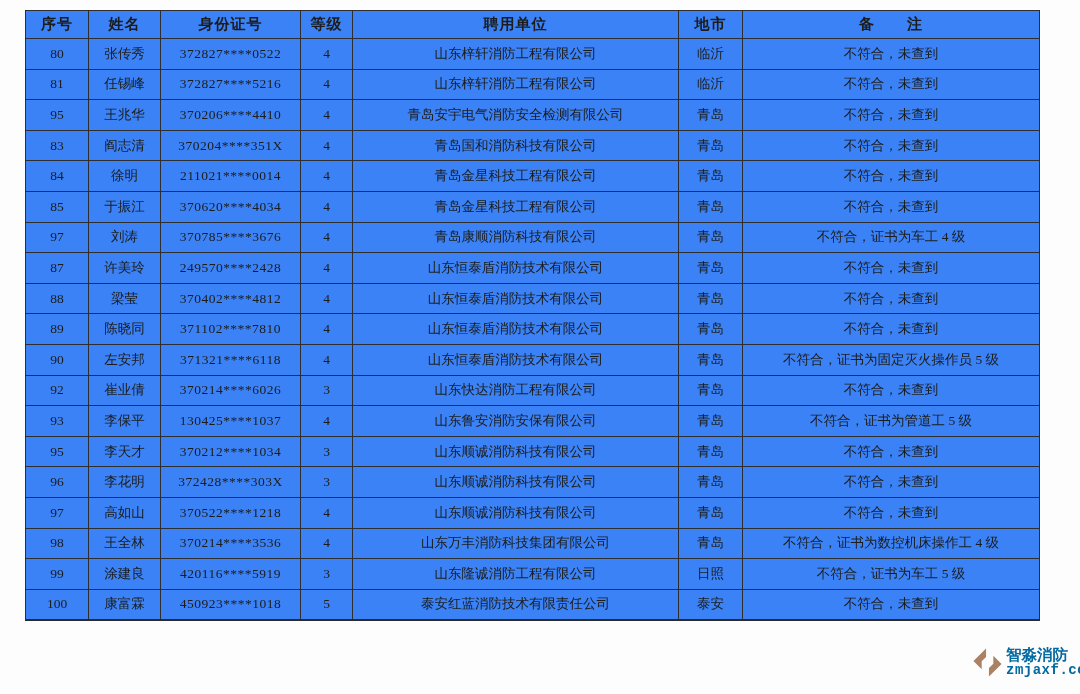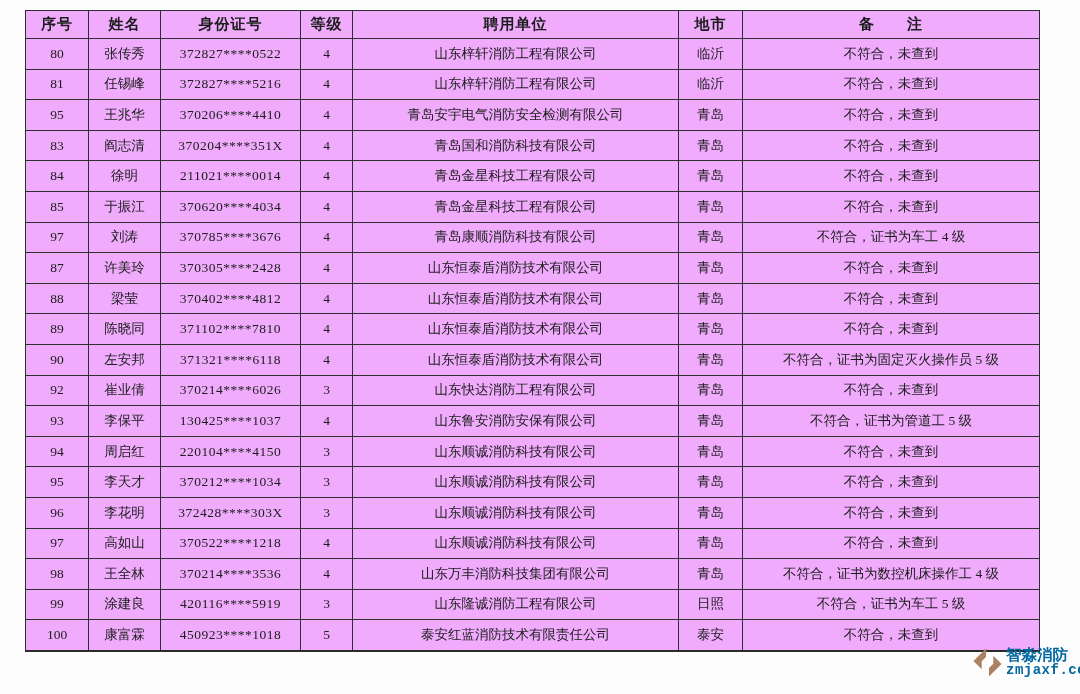--- a/index.html
+++ b/index.html
@@ -17,21 +17,21 @@
   }
   .table-wrap {
     position: absolute;
     left: 25px;
     top: 10px;
   }
   table.roster {
     border-collapse: collapse;
     table-layout: fixed;
     width: 1014px;
-    background: #f0abfc;
+    background: #3b82f6;
     border: 1px solid #2b2b2b;
     border-bottom-width: 2px;
     padding-left: 32px;
   }
   table.roster th,
   table.roster td {
     border: 1px solid #2e2e2e;
     text-align: center;
     vertical-align: middle;
     padding: 0 2px;
@@ -183,21 +183,21 @@
     <td data-name="cell-id-number">370785****3676</td>
     <td data-name="cell-level">4</td>
     <td data-name="cell-employer">青岛康顺消防科技有限公司</td>
     <td data-name="cell-city">青岛</td>
     <td data-name="cell-remark">不符合，证书为车工 4 级</td>
   </tr>
 
   <tr data-name="table-row">
     <td data-name="cell-seq">87</td>
     <td data-name="cell-name">许美玲</td>
-    <td data-name="cell-id-number">370305****2428</td>
+    <td data-name="cell-id-number">249570****2428</td>
     <td data-name="cell-level">4</td>
     <td data-name="cell-employer">山东恒泰盾消防技术有限公司</td>
     <td data-name="cell-city">青岛</td>
     <td data-name="cell-remark">不符合，未查到</td>
   </tr>
 
   <tr data-name="table-row">
     <td data-name="cell-seq">88</td>
     <td data-name="cell-name">梁莹</td>
     <td data-name="cell-id-number">370402****4812</td>
@@ -241,29 +241,20 @@
   <tr data-name="table-row">
     <td data-name="cell-seq">93</td>
     <td data-name="cell-name">李保平</td>
     <td data-name="cell-id-number">130425****1037</td>
     <td data-name="cell-level">4</td>
     <td data-name="cell-employer">山东鲁安消防安保有限公司</td>
     <td data-name="cell-city">青岛</td>
     <td data-name="cell-remark">不符合，证书为管道工 5 级</td>
   </tr>
 
-  <tr data-name="table-row">
-    <td data-name="cell-seq">94</td>
-    <td data-name="cell-name">周启红</td>
-    <td data-name="cell-id-number">220104****4150</td>
-    <td data-name="cell-level">3</td>
-    <td data-name="cell-employer">山东顺诚消防科技有限公司</td>
-    <td data-name="cell-city">青岛</td>
-    <td data-name="cell-remark">不符合，未查到</td>
-  </tr>
 
   <tr data-name="table-row">
     <td data-name="cell-seq">95</td>
     <td data-name="cell-name">李天才</td>
     <td data-name="cell-id-number">370212****1034</td>
     <td data-name="cell-level">3</td>
     <td data-name="cell-employer">山东顺诚消防科技有限公司</td>
     <td data-name="cell-city">青岛</td>
     <td data-name="cell-remark">不符合，未查到</td>
   </tr>

